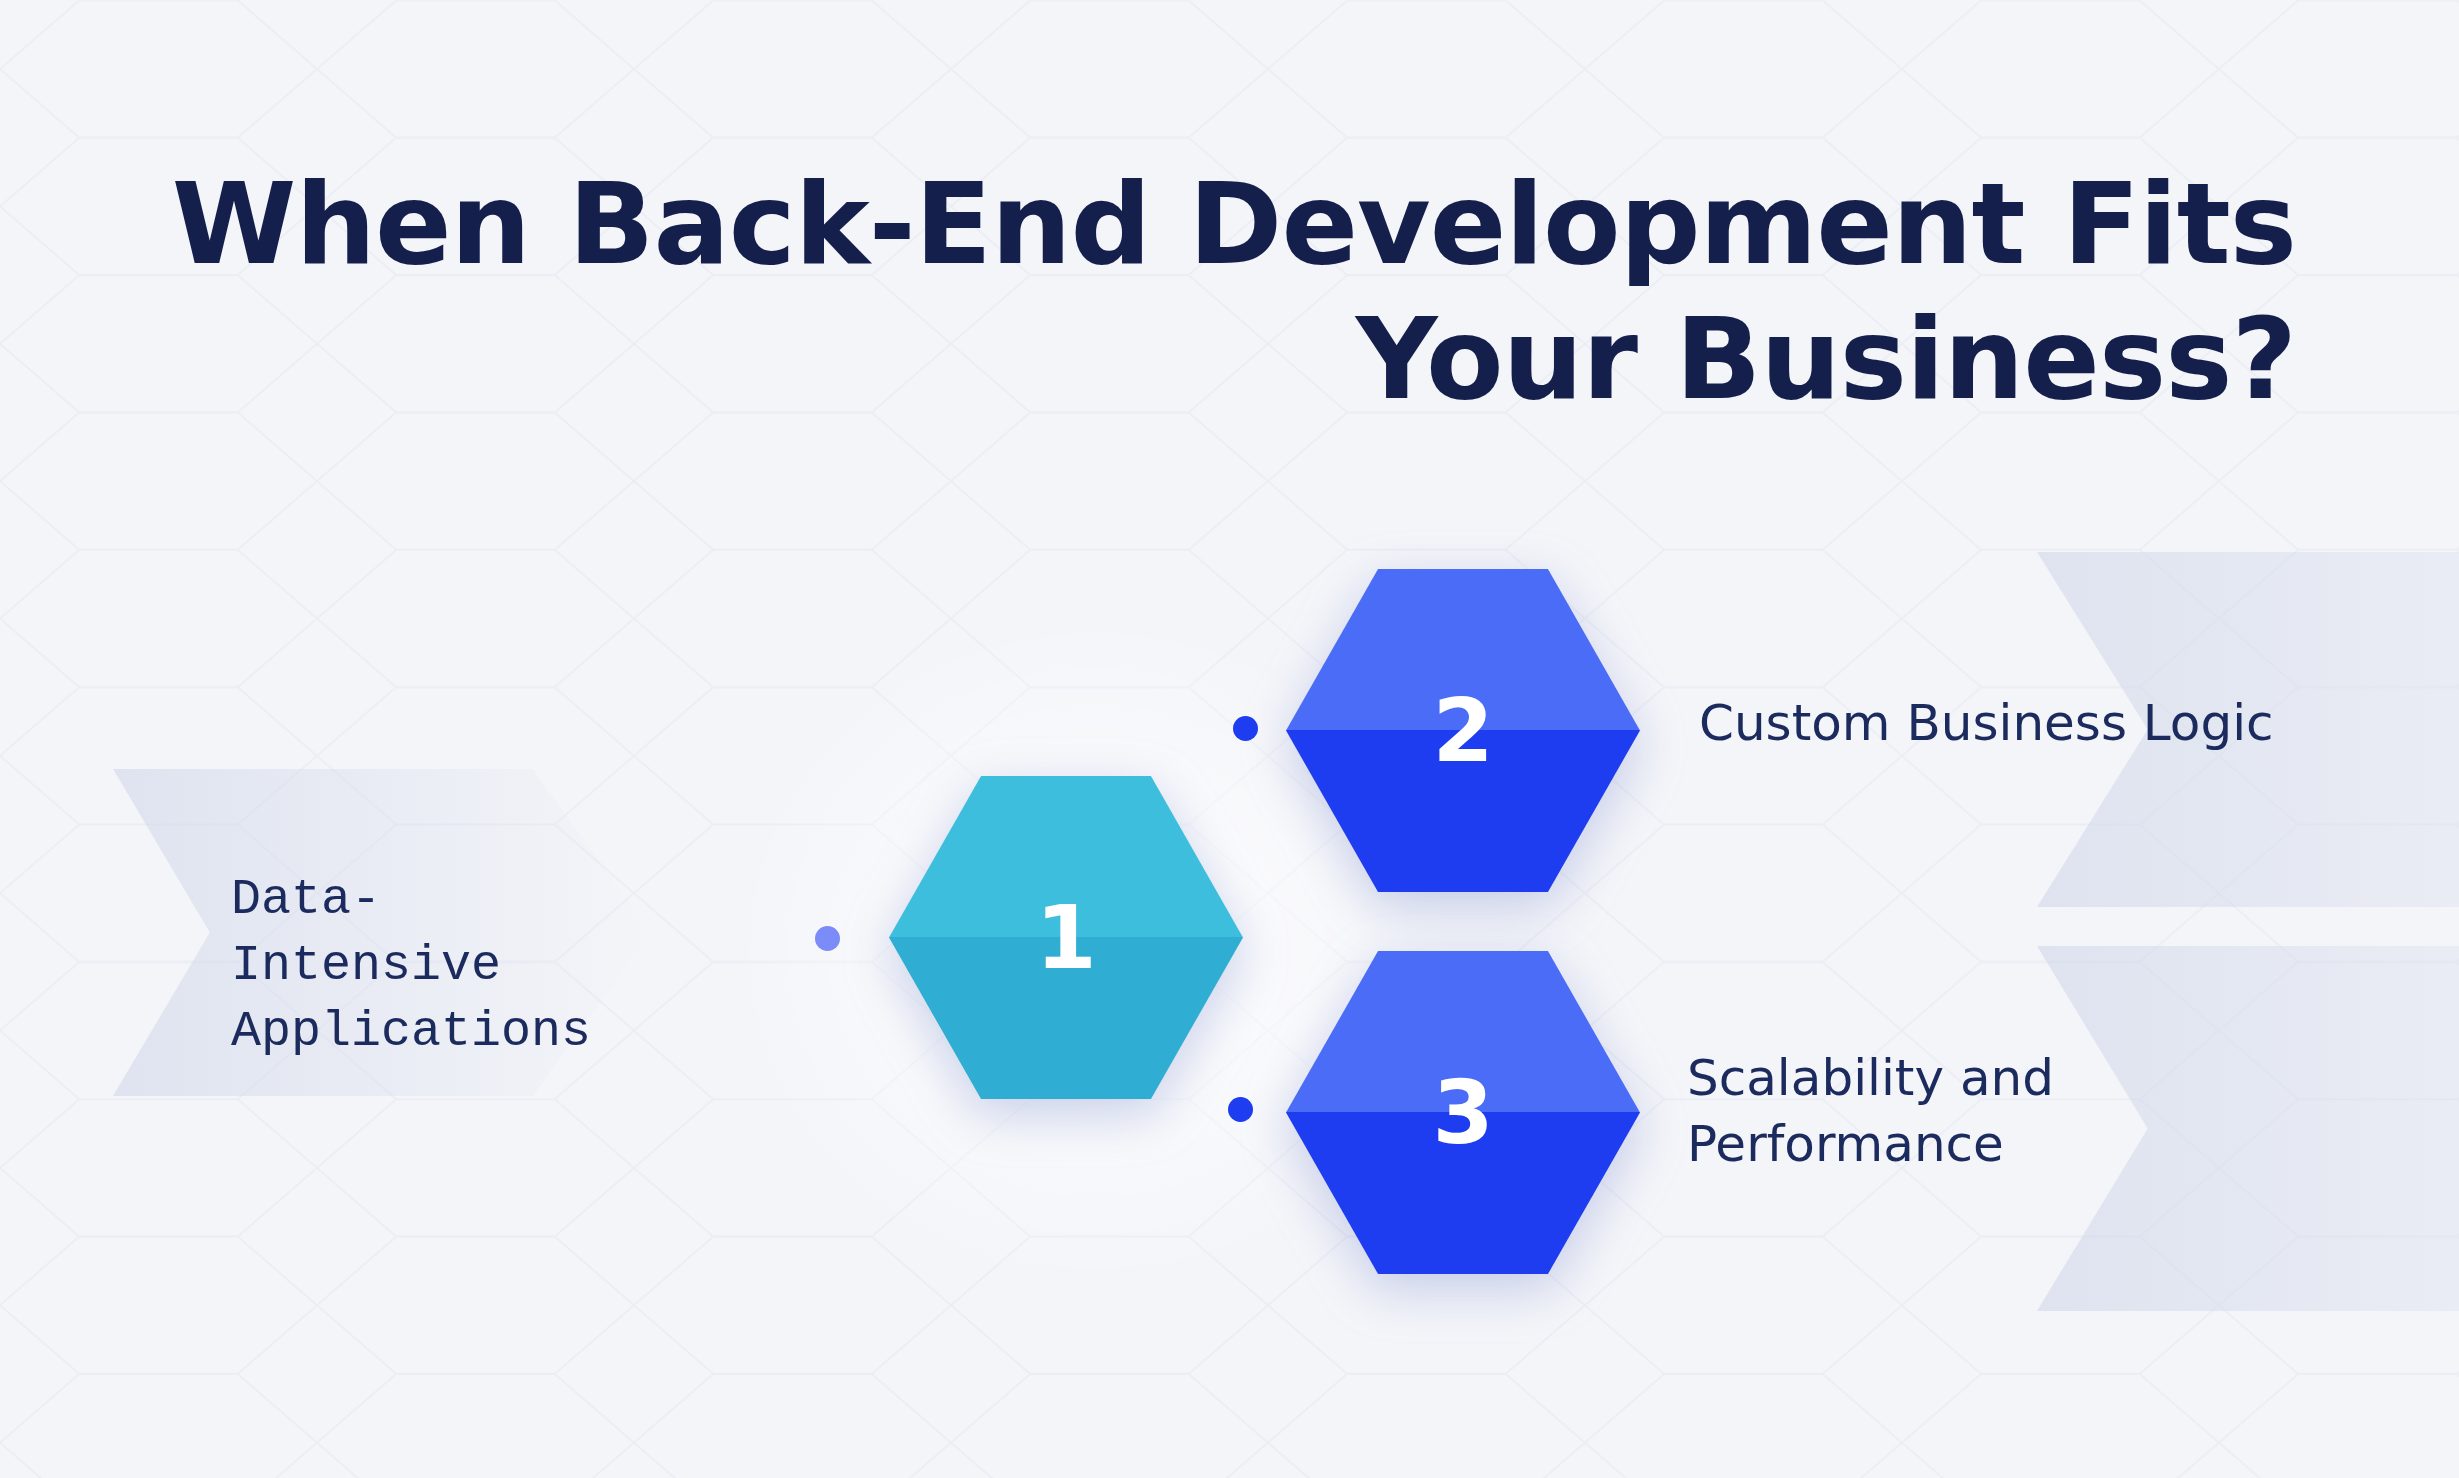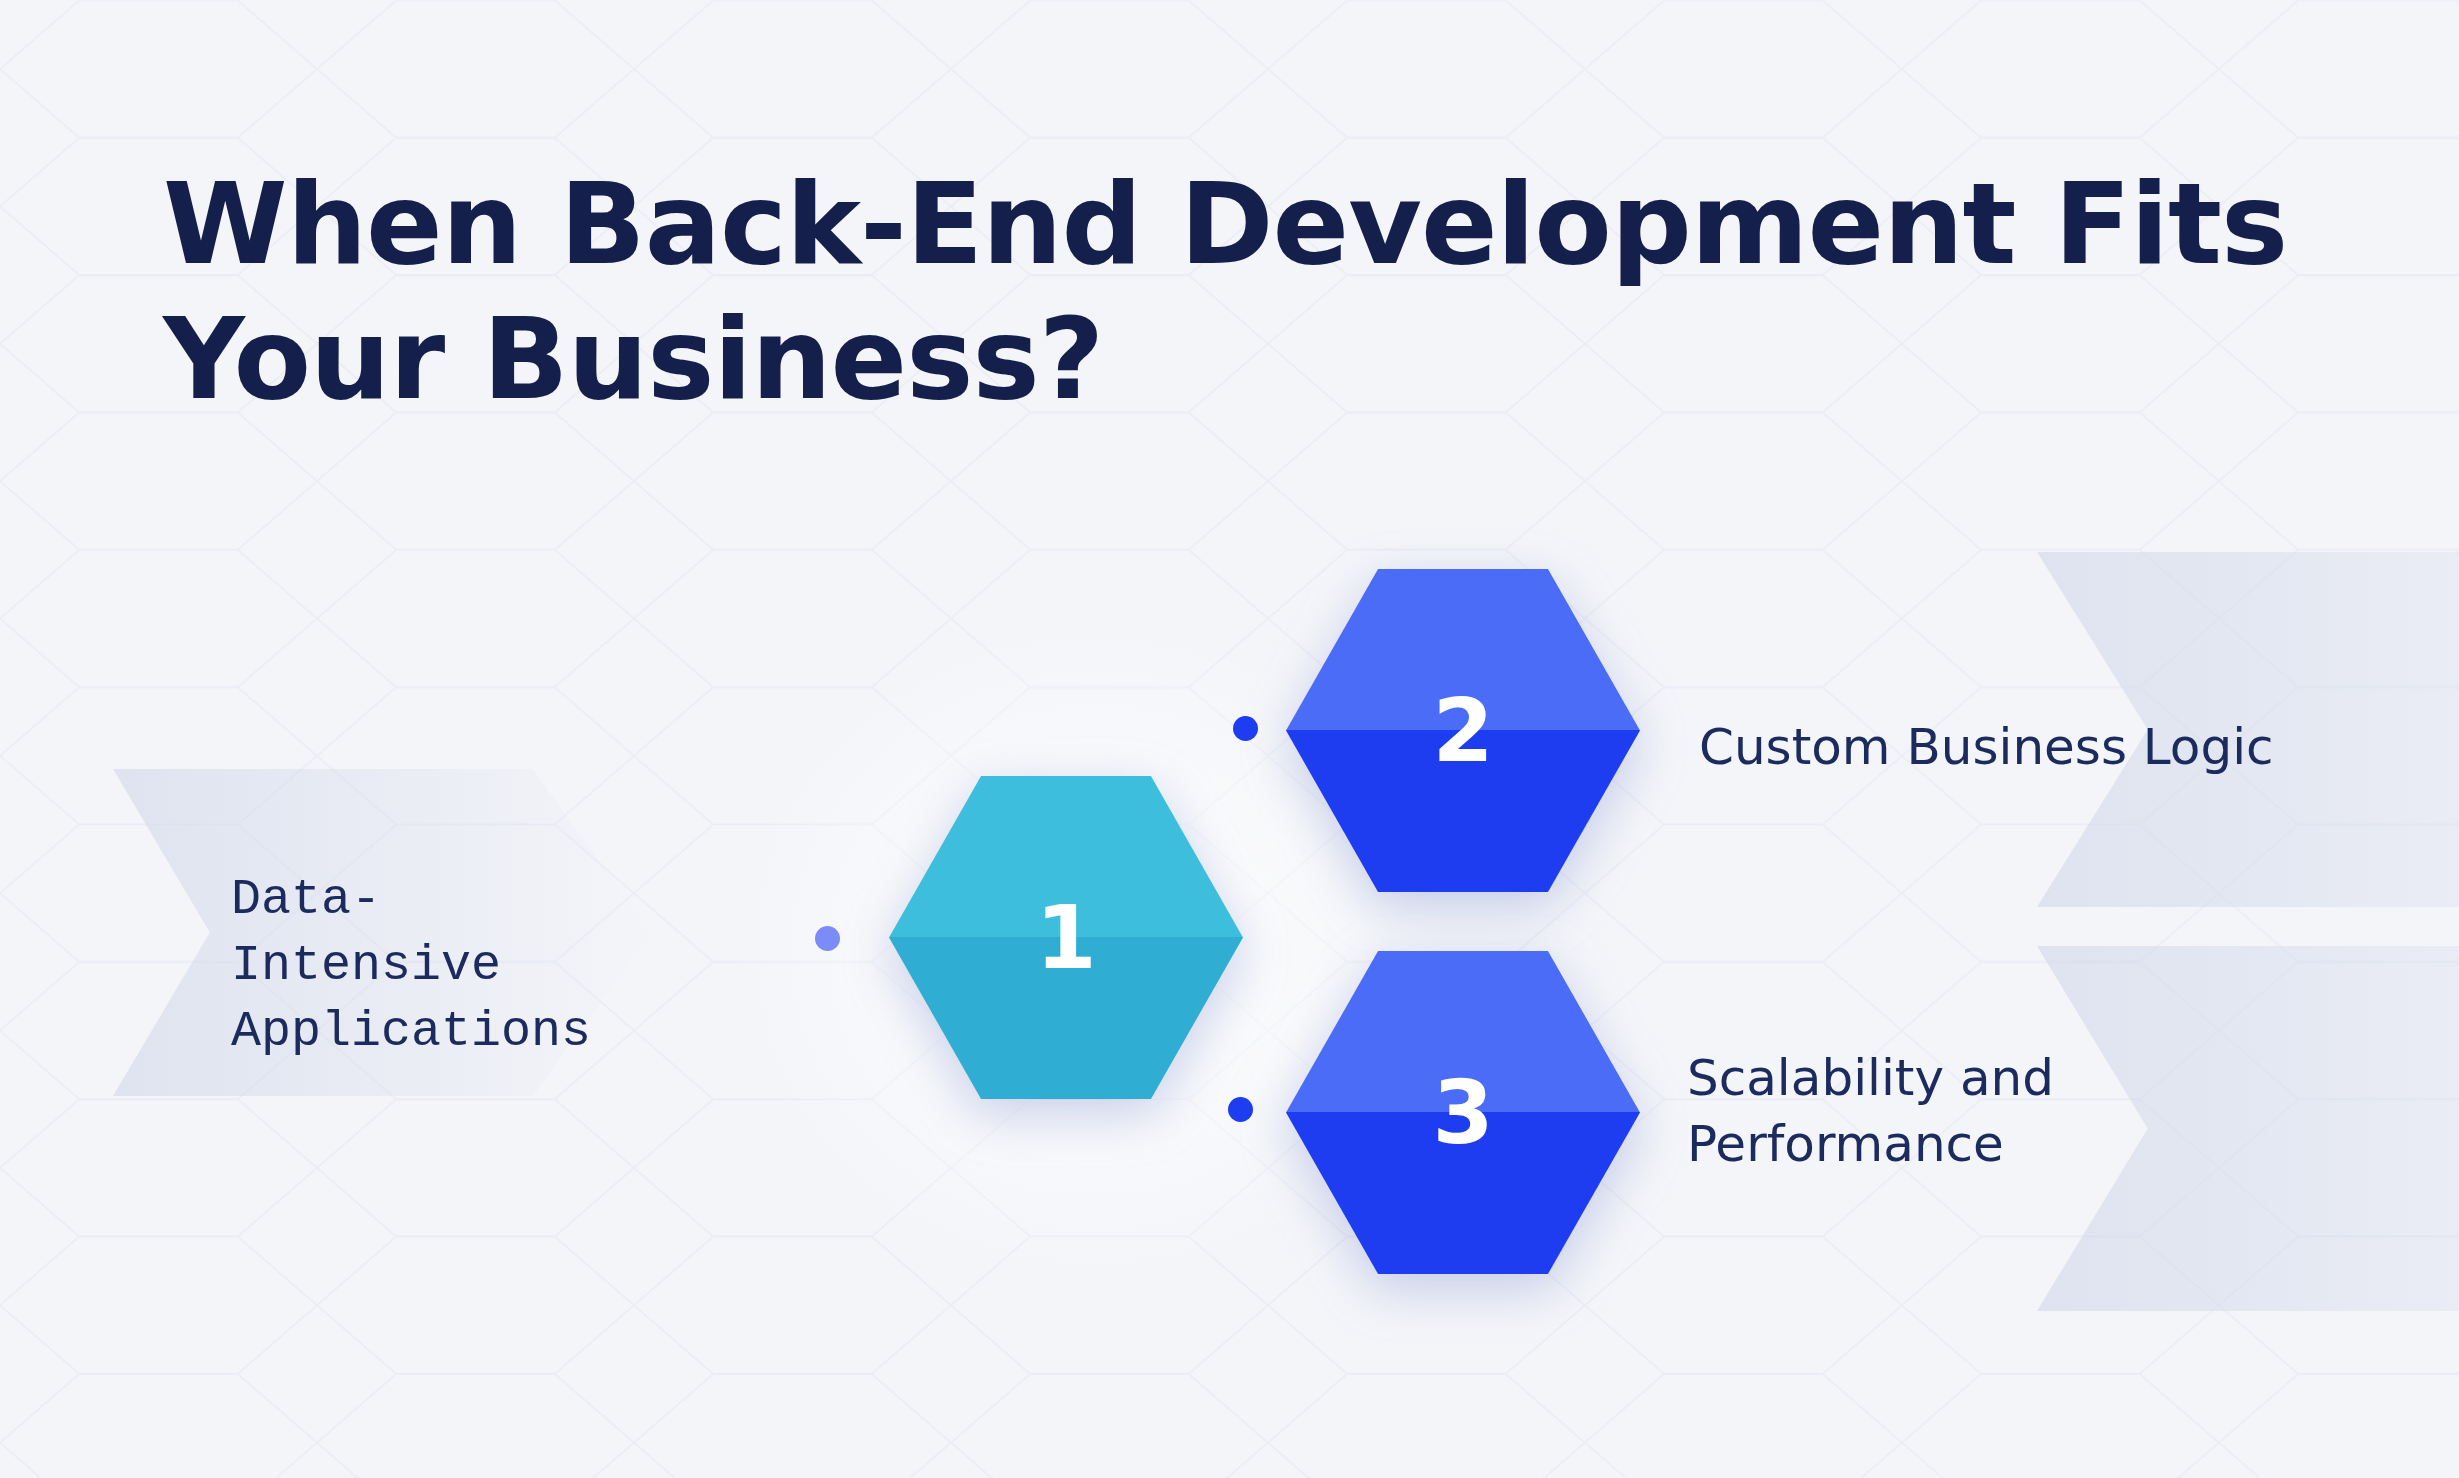--- a/index.html
+++ b/index.html
@@ -61,21 +61,21 @@
     opacity: 0.8;
   }
 
   
   .title {
     position: absolute;
     top: 81px;
     left: 50%;
     transform: translateX(-50%);
     width: 2133px;
-    text-align: left;
+    text-align: right;
     font-size: 113px;
     font-weight: 700;
     line-height: 1.2;
     color: var(--title, #141f4b);
     letter-spacing: -1px;
   }
 
   
   .hexagon {
     position: absolute;
@@ -126,21 +126,21 @@
 
   
   .item-label {
     position: absolute;
     font-size: 50px;
     line-height: 1.32;
     color: var(--label, #1c2b5e);
     font-weight: 400;
   }
   .label-1 { left: 231px;  top: 867px;  width: 403px; font-family: Liberation Mono, monospace; }
-  .label-2 { left: 1699px; top: 690px;  width: 615px; white-space: nowrap; margin-top: 24px; }
+  .label-2 { left: 1699px; top: 690px;  width: 615px; white-space: nowrap; }
   .label-3 { left: 1687px; top: 1045px; width: 403px; }
 </style>
 </head>
 <body>
 
 <svg class="hex-pattern" width="2459" height="1479" xmlns="http://www.w3.org/2000/svg" aria-hidden="true" viewBox="0 0 2560 1539">
   <defs>
     <pattern id="hexes" width="330" height="286" patternUnits="userSpaceOnUse">
       <polygon points="82.5,0 247.5,0 330,71.5 247.5,143 82.5,143 0,71.5" fill="none" stroke="#e5e8f1" stroke-width="2"></polygon>
       <polygon points="247.5,143 412.5,143 495,214.5 412.5,286 247.5,286 165,214.5" fill="none" stroke="#e5e8f1" stroke-width="2" transform="translate(-165,0)"></polygon>

